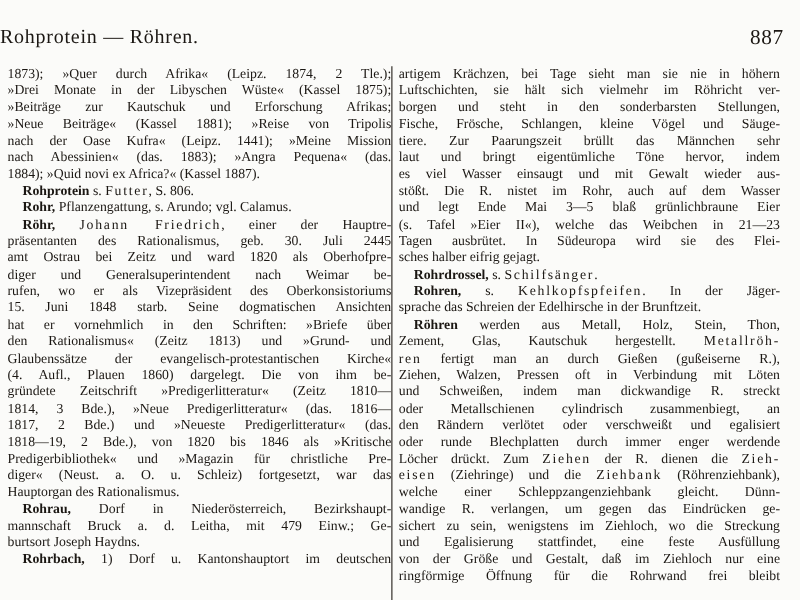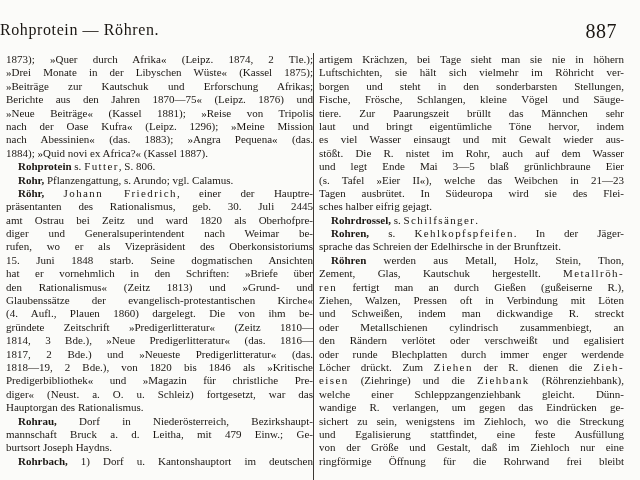--- a/index.html
+++ b/index.html
@@ -9,21 +9,21 @@
     font-family:"Liberation Serif","DejaVu Serif",serif;
     color:var(--ink,#1b1713);
   }
   .sheet{position:relative;width:640px;height:480px}
   .header{position:relative;height:53px}
   .running-head{
     position:absolute;left:0;right:0;top:21px;
     text-align:left;font-size:16px;letter-spacing:.6px;
   }
   .page-number{
-    position:absolute;right:23px;top:20px;font-size:20px;letter-spacing:.5px;
+    position:absolute;right:13px;top:20px;font-size:17px;letter-spacing:.5px;
   }
   .body{position:absolute;top:53px;left:0;right:0;bottom:0;display:flex}
   .column{overflow:hidden}
   .column.left{width:313px;padding-left:6px;box-sizing:border-box}
   .divider{width:1px;background:#3c3833}
   .column.right{flex:1;padding-left:5px;padding-right:16px;box-sizing:border-box}
   .line{
     font-size:11px;line-height:13.4px;height:13.4px;overflow:hidden;
     text-align:justify;text-align-last:justify;
   }
@@ -38,23 +38,22 @@
 <div class="sheet">
   <div class="header">
     <div class="running-head">Rohprotein — Röhren.</div>
     <div class="page-number">887</div>
   </div>
   <div class="body">
     <div class="column left">
         <div class="line">1873); »Quer durch Afrika« (Leipz. 1874, 2 Tle.);</div>
         <div class="line">»Drei Monate in der Libyschen Wüste« (Kassel 1875);</div>
         <div class="line">»Beiträge zur Kautschuk und Erforschung Afrikas;</div>
-        <div class="line">Berichte aus den Jahren 1870—75« (Leipz. 1876) und</div>
         <div class="line">»Neue Beiträge« (Kassel 1881); »Reise von Tripolis</div>
-        <div class="line">nach der Oase Kufra« (Leipz. 1296); »Meine Mission</div>
+        <div class="line">nach der Oase Kufra« (Leipz. 1441); »Meine Mission</div>
         <div class="line">nach Abessinien« (das. 1883); »Angra Pequena« (das.</div>
         <div class="line end">1884); »Quid novi ex Africa?« (Kassel 1887).</div>
         <div class="line in end"><span class="b">Rohprotein</span> s. <span class="sp">Futter</span>, S. 806.</div>
         <div class="line in end"><span class="b">Rohr,</span> Pflanzengattung, s. Arundo; vgl. Calamus.</div>
         <div class="line in"><span class="b">Röhr,</span> <span class="sp">Johann Friedrich</span>, einer der Hauptre-</div>
         <div class="line">präsentanten des Rationalismus, geb. 30. Juli 2445</div>
         <div class="line">amt Ostrau bei Zeitz und ward 1820 als Oberhofpre-</div>
         <div class="line">diger und Generalsuperintendent nach Weimar be-</div>
         <div class="line">rufen, wo er als Vizepräsident des Oberkonsistoriums</div>
         <div class="line">15. Juni 1848 starb.  Seine dogmatischen Ansichten</div>

